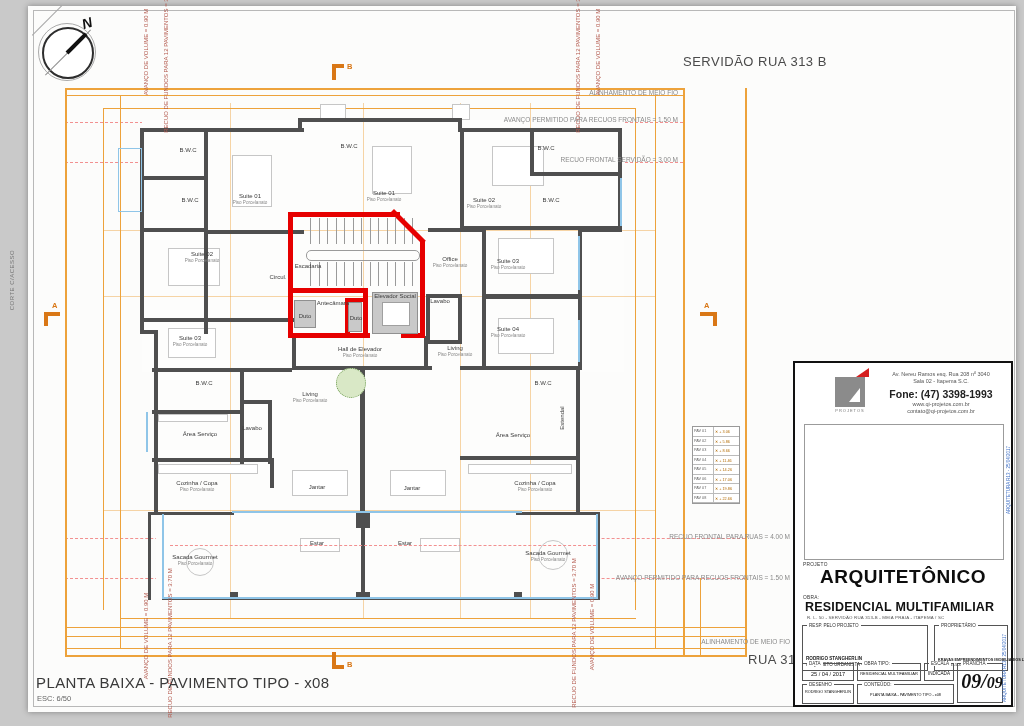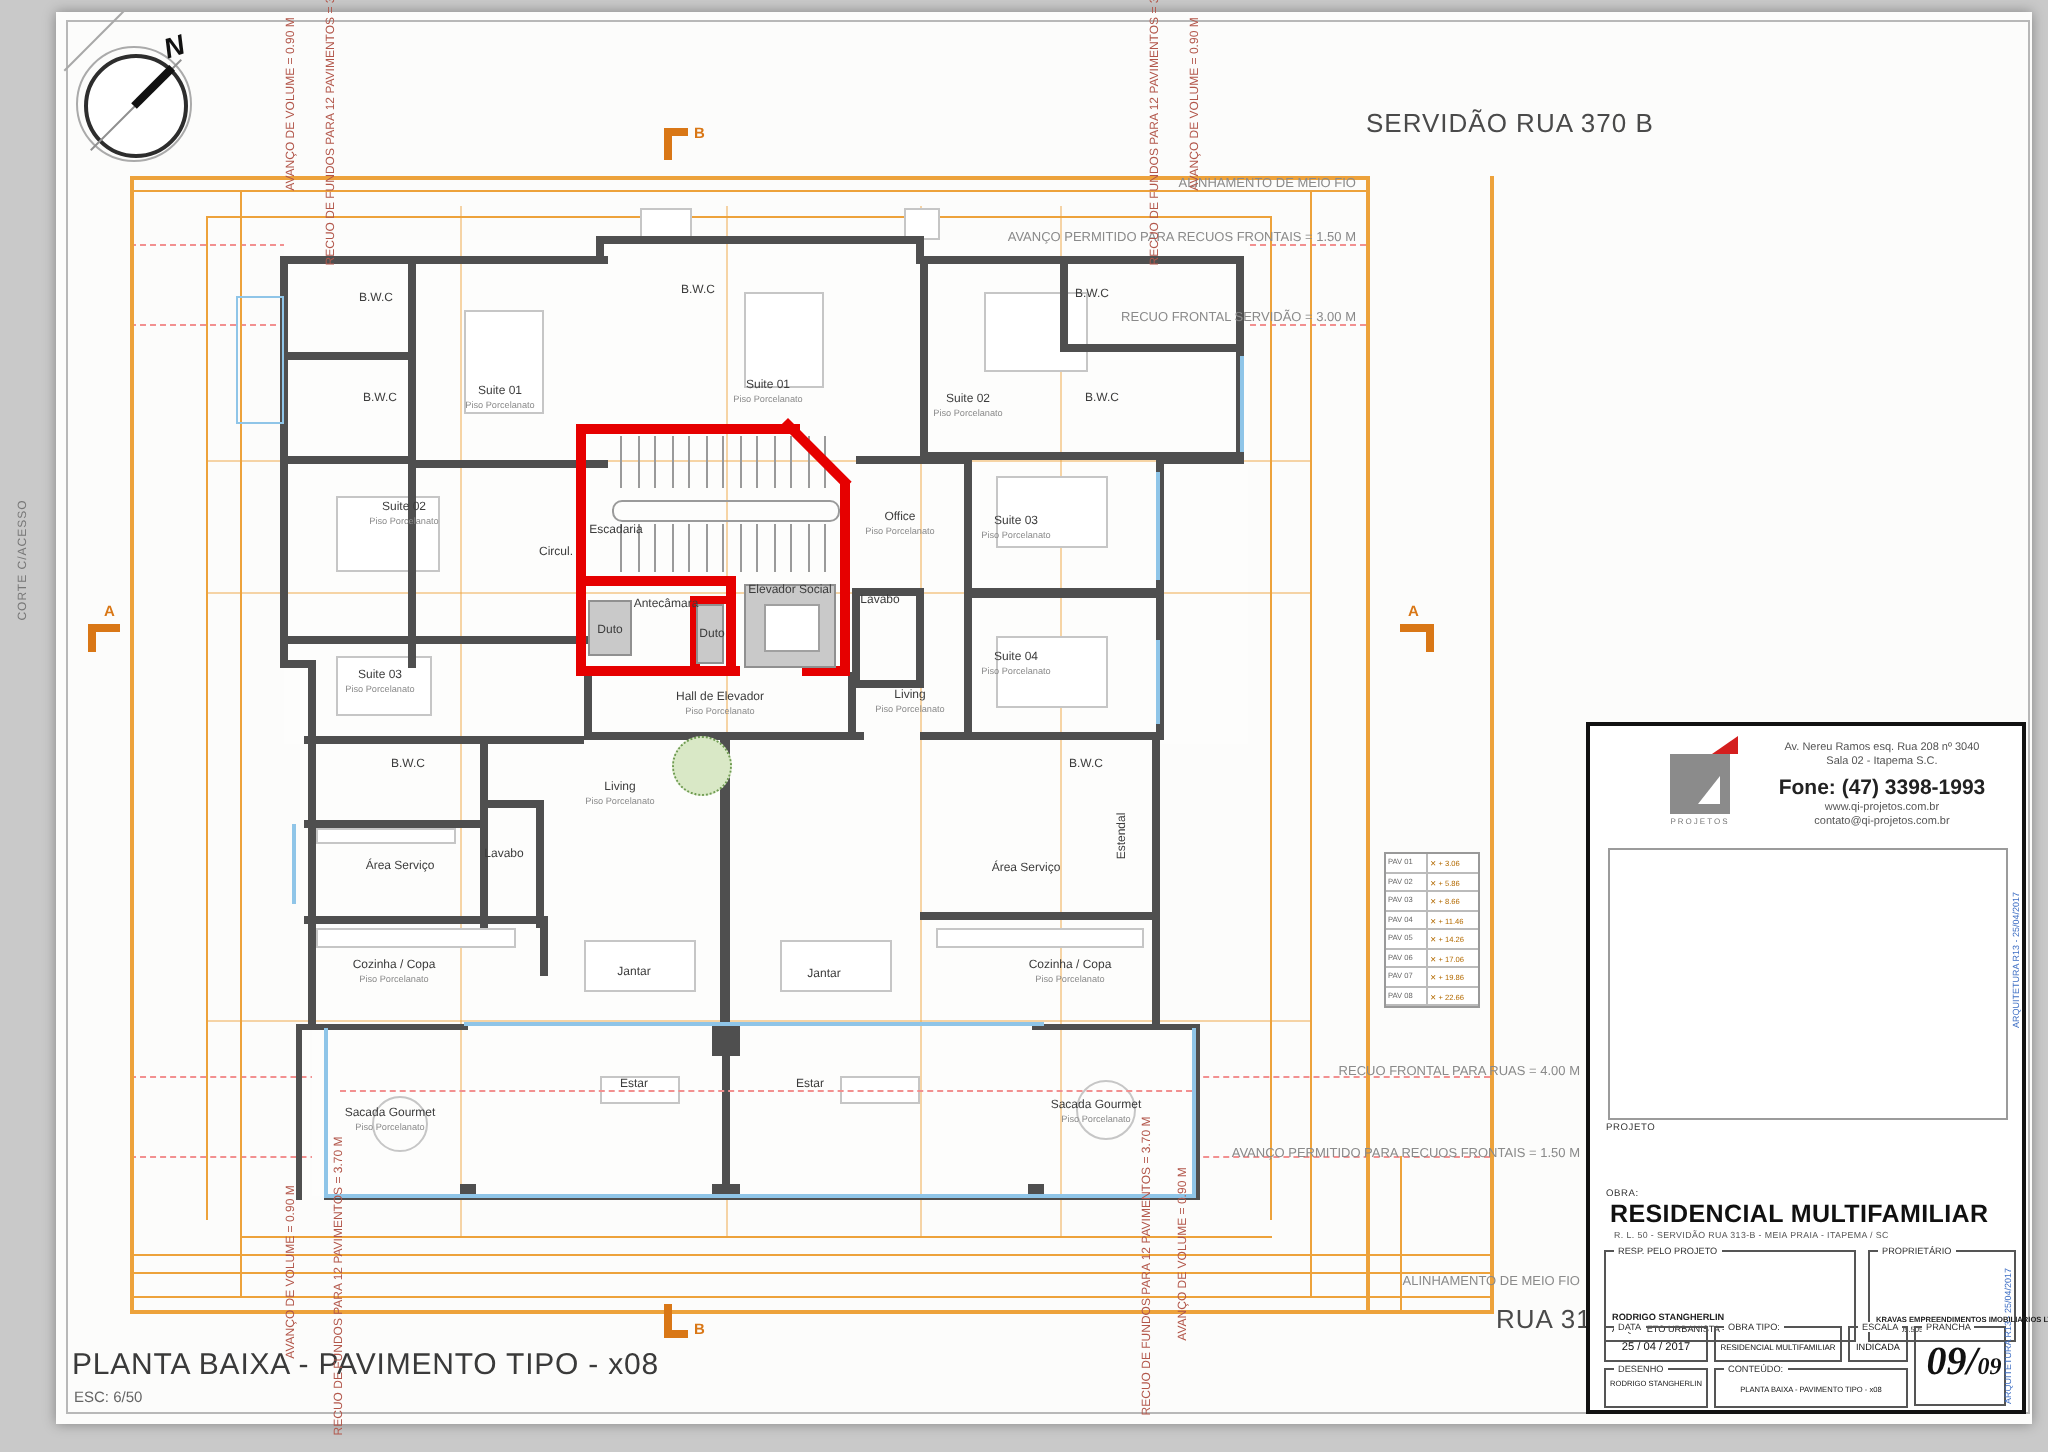--- a/index.html
+++ b/index.html
@@ -43,21 +43,21 @@
   .obraVal{position:absolute;left:10px;top:237px;width:200px;font-size:12.5px;font-weight:bold;color:#111;letter-spacing:.2px;}
   .obraSub{position:absolute;left:12px;top:252px;font-size:4.4px;color:#555;letter-spacing:.2px;}
   .fbox{position:absolute;border:1px solid #555;box-sizing:border-box;}
   .fbox .flg{position:absolute;left:4px;top:-3px;background:#fff;padding:0 2px;font-size:4.6px;color:#333;white-space:nowrap;}
   .fbox .fval{position:absolute;left:3px;bottom:2px;font-size:4.6px;color:#222;line-height:1.3;white-space:nowrap;}
   .fbox .fval b{display:block;font-weight:bold;}
   .fbox .cval{position:absolute;left:0;top:7px;width:100%;text-align:center;font-size:5.6px;color:#111;}
   .prancha{position:absolute;left:162px;top:300px;width:46px;height:40px;border:1px solid #555;box-sizing:border-box;}
   .prancha .flg{position:absolute;left:3px;top:-3px;background:#fff;padding:0 2px;font-size:4.6px;color:#333;}
   .prancha .big{position:absolute;left:2px;top:6px;width:100%;text-align:center;font-family:"Liberation Serif",serif;font-style:italic;font-weight:bold;font-size:20px;color:#111;}
-  .prancha .big small{font-size:12px;}
+  .prancha .big small{font-size:16px;}
   .sidenote{position:absolute;color:#3f6fc4;font-size:4.5px;white-space:nowrap;transform:translate(-50%,-50%) rotate(-90deg);}
   
   #levels{position:absolute;left:692px;top:426px;width:46px;background:#fff;border:.5px solid #999;}
   #levels .row{display:flex;height:8.5px;border-bottom:.5px solid #bbb;}
   #levels .c1{width:19px;border-right:.5px solid #bbb;font-size:3.8px;color:#666;padding:2px 0 0 1px;white-space:nowrap;overflow:hidden;}
   #levels .c2{flex:1;font-size:3.8px;color:#b36a00;padding:2px 0 0 1px;white-space:nowrap;overflow:hidden;}
   .diag{position:absolute;left:26px;top:20px;width:42px;height:1px;background:#a8a8a8;transform:rotate(-45deg);}
 </style>
 </head>
 <body>
@@ -260,21 +260,21 @@
       <div class="room" style="left: 317px; top: 543px;">Estar</div>
       <div class="room" style="left: 405px; top: 543px;">Estar</div>
       <div class="room" style="left: 195px; top: 560px;">Sacada Gourmet<span class="sub">Piso Porcelanato</span></div>
       <div class="room" style="left: 543px; top: 383px;">B.W.C</div>
       <div class="room rot" style="left: 562px; top: 418px;">Estendal</div>
       <div class="room" style="left: 513px; top: 435px;">Área Serviço</div>
       <div class="room" style="left: 535px; top: 486px;">Cozinha / Copa<span class="sub">Piso Porcelanato</span></div>
       <div class="room" style="left: 548px; top: 556px;">Sacada Gourmet<span class="sub">Piso Porcelanato</span></div>
     </div>
 
-  <div class="street" style="left:683px;top:54px;">SERVIDÃO RUA 370 B</div>
+  <div class="street" style="left:683px;top:54px;">SERVIDÃO RUA 313 B</div>
   <div class="street" style="left:748px;top:652px;">RUA 315</div>
 
   <div class="edgeLabel">CORTE C/ACESSO</div>
 
   <div id="levels">
       <div class="row">
         <div class="c1">PAV 01</div>
         <div class="c2">✕ + 3.06</div>
       </div>
       <div class="row">
@@ -320,20 +320,21 @@
       <div class="addr">
         <div class="a">Av. Nereu Ramos esq. Rua 208 nº 3040</div>
         <div class="a">Sala 02 - Itapema S.C.</div>
         <div class="phone">Fone: (47) 3398-1993</div>
         <div class="a">www.qi-projetos.com.br</div>
         <div class="a">contato@qi-projetos.com.br</div>
       </div>
     </div>
     <div class="emptybox"></div>
     <div class="lblTiny projetoLbl">PROJETO</div>
+    <div class="projetoVal">ARQUITETÔNICO</div>
     <div class="lblTiny obraLbl">OBRA:</div>
     <div class="obraVal">RESIDENCIAL MULTIFAMILIAR</div>
     <div class="obraSub">R. L. 50 - SERVIDÃO RUA 313-B - MEIA PRAIA - ITAPEMA / SC</div>
 
     <div class="fbox" style="left:7px;top:262px;width:126px;height:46px;">
       <span class="flg">RESP. PELO PROJETO</span>
       <div class="fval"><b>RODRIGO STANGHERLIN</b><span>ARQUITETO URBANISTA - CAU A48954</span></div>
     </div>
     <div class="fbox" style="left:139px;top:262px;width:74px;height:46px;">
       <span class="flg">PROPRIETÁRIO</span>

